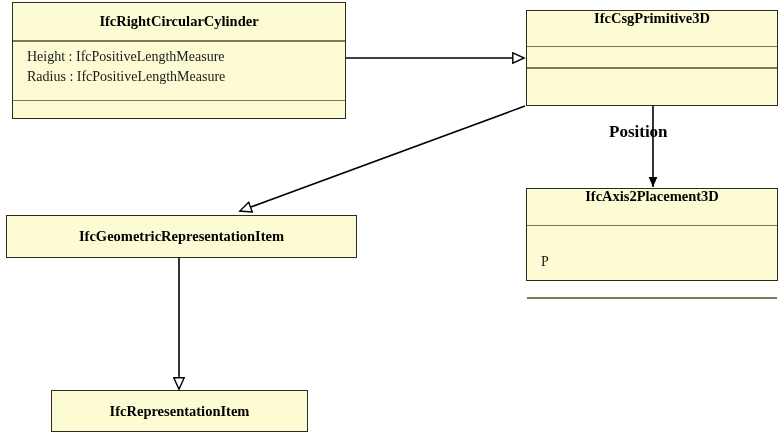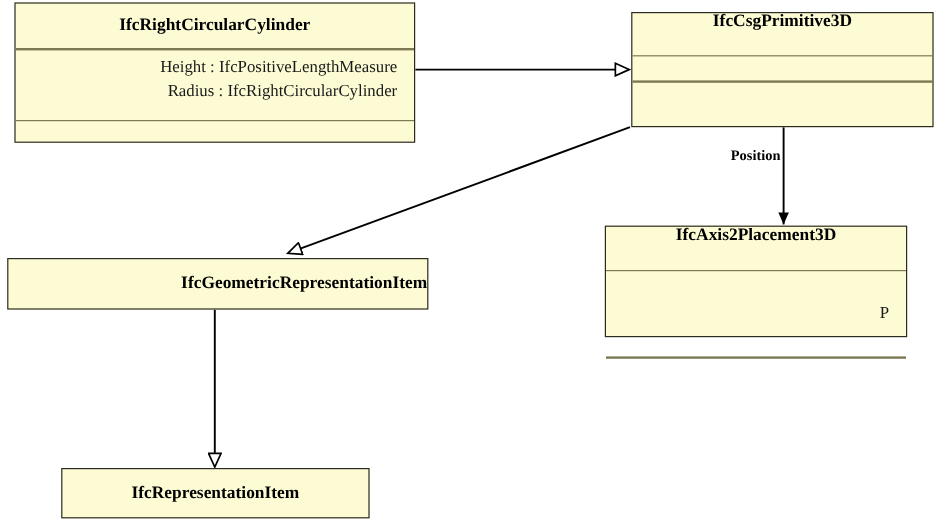--- a/index.html
+++ b/index.html
@@ -42,29 +42,28 @@
   .uml-attrs {
     box-sizing: border-box;
     padding: 5px 14px 4px 14px;
     font-size: 14px;
     color: #1a1a1a;
     line-height: 1.45;
     flex: 1 1 auto;
   }
   .uml-attr {
     white-space: nowrap;
-    text-align: right;
   }
   .uml-ops {
     box-sizing: border-box;
     flex: 0 0 auto;
   }
   .edge-label {
     position: absolute;
-    font-size: 12px;
+    font-size: 17px;
     font-weight: bold;
     color: #000000;
     white-space: nowrap;
     font-family: "Liberation Serif", "DejaVu Serif", serif;
   }
   svg.edges {
     position: absolute;
     left: 0;
     top: 0;
     width: 780px;
@@ -97,44 +96,44 @@
     <line x1="653" y1="106" x2="653" y2="187" stroke="#000000" stroke-width="1.6" marker-end="url(#solid-arrow)"></line>
 
     <line x1="179" y1="258" x2="179" y2="389" stroke="#000000" stroke-width="1.6" marker-end="url(#hollow-tri-generic)"></line>
   </svg>
 
   <div class="uml-class" style="left:12px; top:2px; width:334px; height:117px;">
     <div class="uml-title" style="height:38px;">IfcRightCircularCylinder</div>
     <div class="uml-sep"></div>
     <div class="uml-attrs" style="height:59px;">
       <div class="uml-attr">Height : IfcPositiveLengthMeasure</div>
-      <div class="uml-attr">Radius : IfcRightCircularCylinder</div>
+      <div class="uml-attr">Radius : IfcPositiveLengthMeasure</div>
     </div>
     <div class="uml-sep"></div>
     <div class="uml-ops" style="height:17px;"></div>
   </div>
 
   <div class="uml-class" style="left:526px; top:10px; width:252px; height:96px;gap:20px;">
     <div class="uml-title" style="height:36px;">IfcCsgPrimitive3D</div>
     <div class="uml-sep"></div>
     <div class="uml-sep"></div>
     <div class="uml-ops" style="height:19px;"></div>
   </div>
 
-  <div class="uml-class" style="left:504px; top:188px; width:252px; height:93px;gap:21px;">
+  <div class="uml-class" style="left:526px; top:188px; width:252px; height:93px;gap:21px;">
     <div class="uml-title" style="height:35px;">IfcAxis2Placement3D</div>
     <div class="uml-sep"></div>
     <div class="uml-attrs" style="height:35px;">
       <div class="uml-attr">P</div>
     </div>
     <div class="uml-sep"></div>
     <div class="uml-ops" style="height:19px;"></div>
   </div>
 
-  <div class="uml-class" style="left:6px; top:215px; width:351px; height:43px;align-items:flex-end;">
+  <div class="uml-class" style="left:6px; top:215px; width:351px; height:43px;">
     <div class="uml-title" style="height:100%;">IfcGeometricRepresentationItem</div>
   </div>
 
   <div class="uml-class" style="left:51px; top:390px; width:257px; height:42px;">
     <div class="uml-title" style="height:100%;">IfcRepresentationItem</div>
   </div>
 
   <div class="edge-label" style="left:609px; top:122px;">Position</div>
 
 </div>

